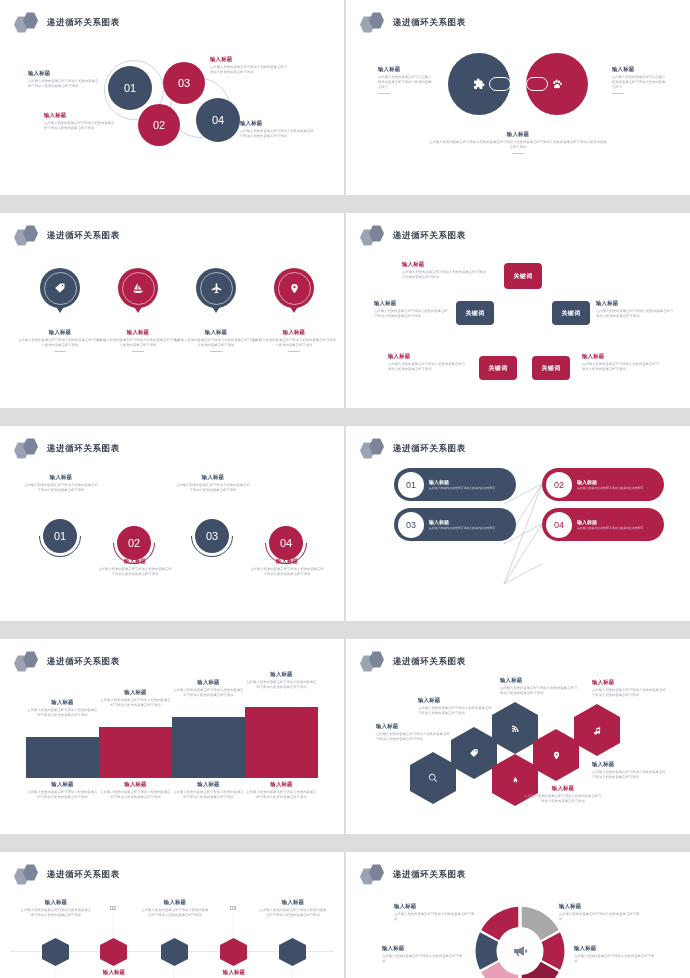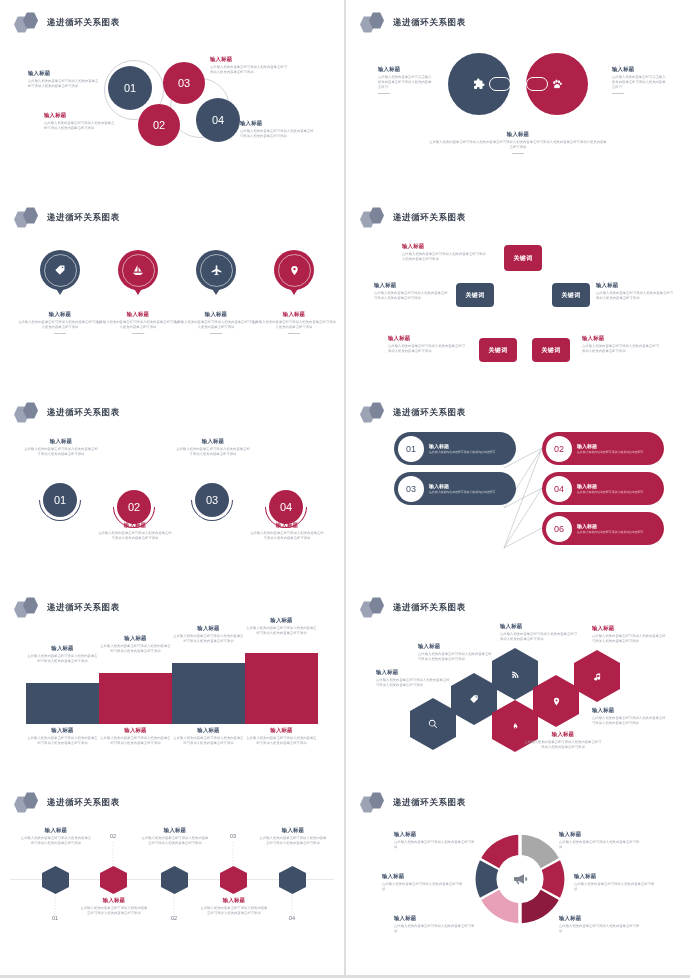--- a/index.html
+++ b/index.html
@@ -7,21 +7,21 @@
     width: 690px; height: 978px;
     background: #e9e9ea;
     font-family: "Liberation Sans", "DejaVu Sans", sans-serif;
     overflow: hidden;
   }
   .deck {
     width: 690px; height: 978px;
     display: grid;
     grid-template-columns: repeat(2, 344px);
     grid-template-rows: repeat(5, 195px);
-    gap: 0 2px;
+    gap: 18px 2px;
     padding: 0;
     background: #dddde0;
   }
   .slide {
     position: relative;
     background: #ffffff;
     overflow: hidden;
   }
   
   .hdr { position: absolute; left: 14px; top: 12px; display: flex; align-items: center; gap: 7px; }
@@ -338,27 +338,20 @@
     </div>
     <div class="pill crim" style="left:196px;top:42px;">
       <div class="pill-num c">02</div>
       <div class="pill-txt">
           <div class="t">输入标题</div>
           <div class="b">在此输入相关内容单击即可添加入相关内容单击即可</div>
         </div>
     </div>
     <div class="pill crim" style="left:196px;top:82px;">
       <div class="pill-num c">04</div>
-      <div class="pill-txt">
-          <div class="t">输入标题</div>
-          <div class="b">在此输入相关内容单击即可添加入相关内容单击即可</div>
-        </div>
-    </div>
-    <div class="pill crim" style="left:196px;top:122px;">
-      <div class="pill-num c">06</div>
       <div class="pill-txt">
           <div class="t">输入标题</div>
           <div class="b">在此输入相关内容单击即可添加入相关内容单击即可</div>
         </div>
     </div>
   </div>
 
   <div class="slide">
     <div class="hdr">
       <div class="logo">

